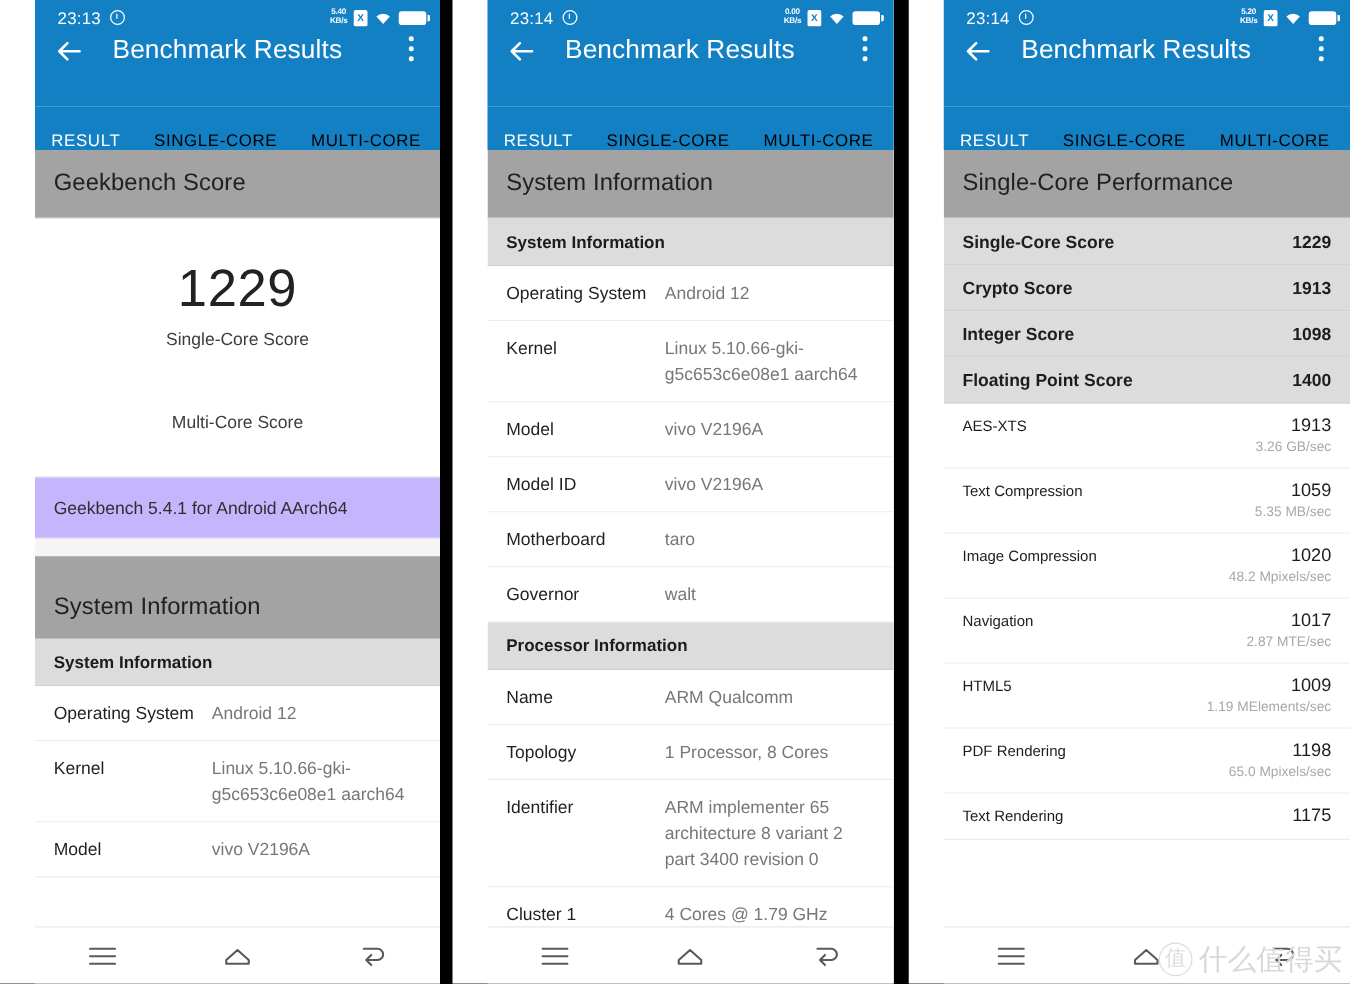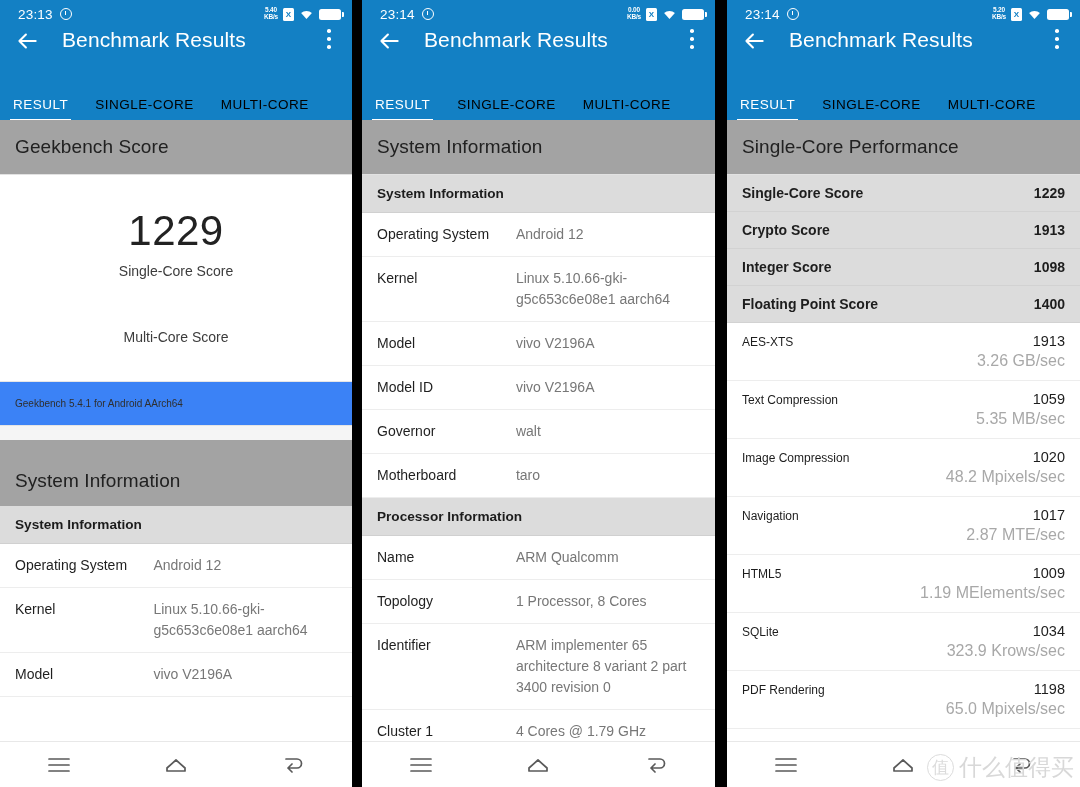--- a/index.html
+++ b/index.html
@@ -17,20 +17,21 @@
   }
 
   
   .panel {
     position: relative;
     height: 787px;
     background: #ffffff;
     overflow: hidden;
     display: flex;
     flex-direction: column;
+    padding-left: 28px;
   }
   .panel.p1 { width: 352px; }
   .gutter1 { width: 10px; background: #000; height: 787px; }
   .panel.p2 { width: 353px; }
   .gutter2 { width: 12px; background: #000; height: 787px; }
   .panel.p3 { width: 353px; }
 
   
   .statusbar {
     height: 28px;
@@ -127,21 +128,21 @@
     width: 3.6px; height: 3.6px;
     border-radius: 50%;
     background: #fff;
   }
 
   
   .tabs {
     height: 35px;
     background: #1380c4;
     display: flex;
-    align-items: center;
+    align-items: flex-end;
     padding-left: 13px;
     flex: 0 0 auto;
     position: relative;
   }
   .tab {
     color: #ffffff;
     font-size: 13.5px;
     letter-spacing: .5px;
     padding: 4px 0 0 0;
     margin-right: 27px;
@@ -195,23 +196,23 @@
     line-height: 1.05;
   }
   .bigscore-label {
     font-size: 14px;
     color: #3c3c3c;
     margin-top: 10px;
   }
 
   .footnote {
     padding: 16px 15px;
-    font-size: 10px;
+    font-size: 14px;
     color: #2f2f2f;
-    background: #3b82f6;
+    background: #c4b5fd;
     border-bottom: 1px solid #e4e4e4;
   }
   .spacer-grey { height: 14px; background: #f5f5f5; }
 
   
   .row-header {
     background: #dcdcdc;
     padding: 11px 15px;
     font-size: 13.6px;
     color: #1c1c1c;
@@ -253,21 +254,21 @@
     display: flex;
     align-items: baseline;
     justify-content: space-between;
   }
   .srow .nm { font-size: 12px; color: #1d1d1d; }
   .srow.hl .nm { font-weight: bold; font-size: 14px; }
   .srow .sc { font-size: 14.5px; color: #1d1d1d; }
   .srow.hl .sc { font-weight: bold; font-size: 14px; }
   .srow .line2 {
     text-align: right;
-    font-size: 16px;
+    font-size: 11px;
     color: #a8a8a8;
     margin-top: 3px;
   }
 
   
   .navbar {
     height: 46px;
     background: #ffffff;
     border-top: 1px solid #e8e8e8;
     display: flex;
@@ -457,26 +458,26 @@
       </div>
       <div class="row">
         <span class="k">Model</span>
         <span class="v">vivo V2196A</span>
       </div>
       <div class="row">
         <span class="k">Model ID</span>
         <span class="v">vivo V2196A</span>
       </div>
       <div class="row">
+        <span class="k">Motherboard</span>
+        <span class="v">taro</span>
+      </div>
+      <div class="row">
         <span class="k">Governor</span>
         <span class="v">walt</span>
-      </div>
-      <div class="row">
-        <span class="k">Motherboard</span>
-        <span class="v">taro</span>
       </div>
 
       <div class="row-header">Processor Information</div>
       <div class="row">
         <span class="k">Name</span>
         <span class="v">ARM Qualcomm</span>
       </div>
       <div class="row">
         <span class="k">Topology</span>
         <span class="v">1 Processor, 8 Cores</span>
@@ -609,27 +610,20 @@
       </div>
       <div class="srow">
         <div class="line1">
           <span class="nm">HTML5</span>
           <span class="sc">1009</span>
         </div>
         <div class="line2">1.19 MElements/sec</div>
       </div>
       <div class="srow">
         <div class="line1">
-          <span class="nm">SQLite</span>
-          <span class="sc">1034</span>
-        </div>
-        <div class="line2">323.9 Krows/sec</div>
-      </div>
-      <div class="srow">
-        <div class="line1">
           <span class="nm">PDF Rendering</span>
           <span class="sc">1198</span>
         </div>
         <div class="line2">65.0 Mpixels/sec</div>
       </div>
       <div class="srow">
         <div class="line1">
           <span class="nm">Text Rendering</span>
           <span class="sc">1175</span>
         </div>

